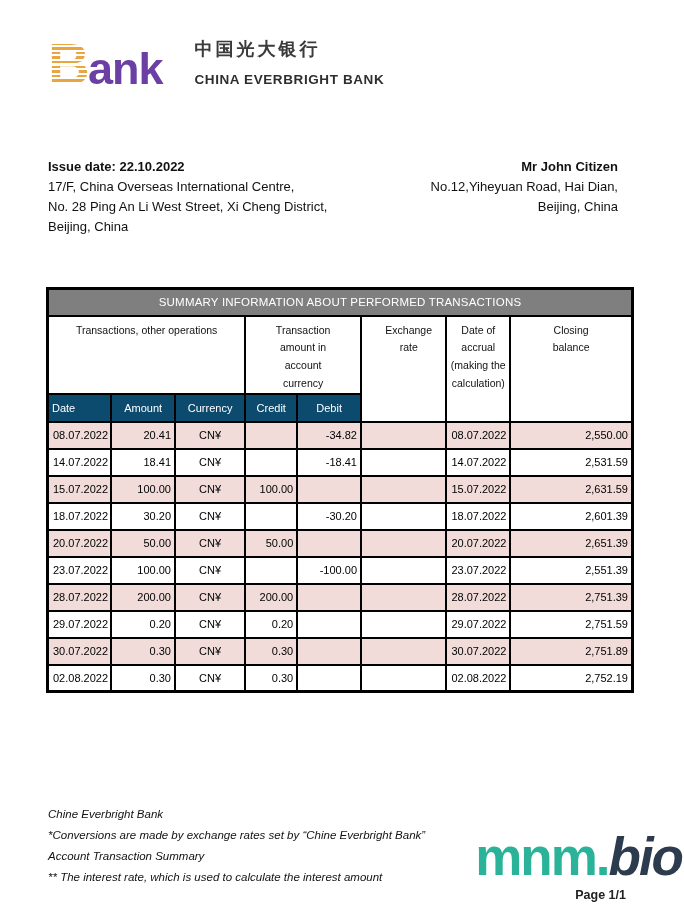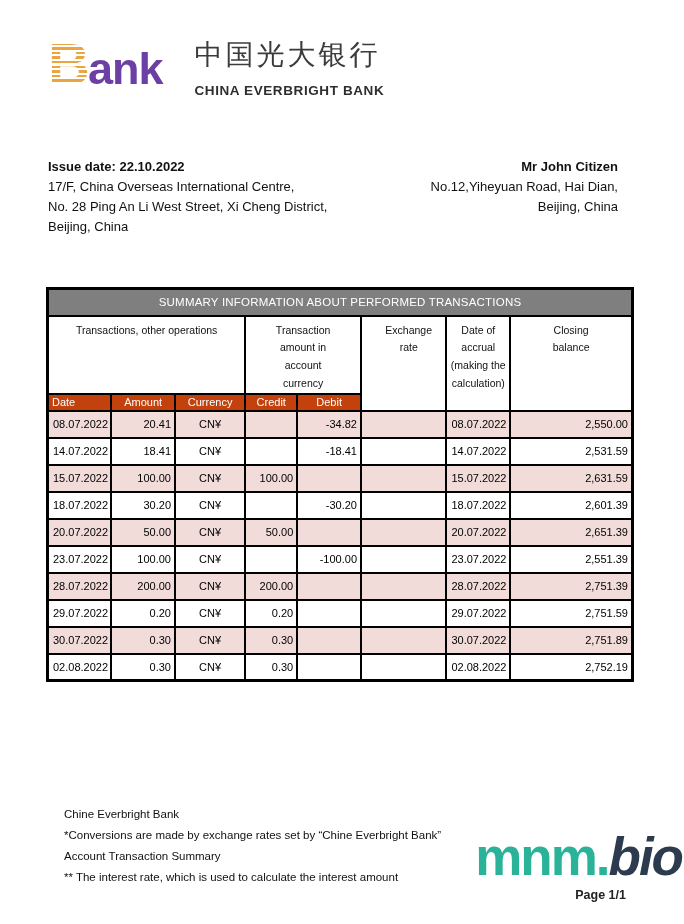--- a/index.html
+++ b/index.html
@@ -16,21 +16,21 @@
   .logo-b {
     font-weight:700; font-size:58px; line-height:0.88; letter-spacing:-2px;
     color:transparent;
     background:repeating-linear-gradient(to bottom,#E9A53F 0 2.4px,#ffffff 2.4px 4.6px);
     -webkit-background-clip:text; background-clip:text;
   }
   .logo-ank {
     font-weight:700; font-size:45px; letter-spacing:-1px; color:#6C3FA4;
   }
   .bank-names { margin-left:32px; padding-top:2px; }
-  .cn-name { font-size:28px; font-weight:400; color:#3b3b3b; letter-spacing:3px; line-height:1.1; }
+  .cn-name { font-size:18px; font-weight:700; color:#3b3b3b; letter-spacing:3px; line-height:1.1; }
   .en-name { font-size:13.5px; font-weight:700; color:#2e2e2e; letter-spacing:0.6px; margin-top:12px; }
 
   
   .addresses { position:absolute; left:48px; top:157px; width:570px; display:flex; justify-content:space-between; }
   .addr-left  { text-align:left; }
   .addr-right { text-align:right; }
   .addr-line  { font-size:13px; line-height:20px; color:#111; }
   .addr-bold  { font-weight:700; }
 
   
@@ -47,35 +47,35 @@
   tr.group th {
     background:#ffffff; color:#111; font-weight:400; font-size:10.5px;
     vertical-align:top; text-align:center; height:73px;
     padding-top:5px; line-height:1.7;
   }
   th.pad-amt  { padding-left:22px; padding-right:22px; }
   th.pad-exch { padding-left:23px; padding-right:13px; }
   th.pad-accr { padding-left:1px;  padding-right:1px; }
   th.pad-clos { padding-left:28px; padding-right:28px; }
   tr.sub th {
-    background:#c2410c; color:#ffffff; font-weight:400; font-size:11px;
-    height:17px; text-align:center; padding:1px 3px;
+    background:#0c4a6e; color:#ffffff; font-weight:400; font-size:11px;
+    height:17px; text-align:center; padding:7px 3px;
   }
   tr.sub th.al { text-align:left; }
   tbody td {
     font-size:11px; height:27px; background:#ffffff; color:#000;
     padding:1px 4px; vertical-align:middle;
   }
   tbody tr:nth-child(odd) td { background:#F1DCDA; }
   td.al { text-align:left; }
   td.ac { text-align:center; }
   td.ar { text-align:right; padding-right:3px; }
 
   
-  .footer { position:absolute; left:64px; top:804px; }
+  .footer { position:absolute; left:48px; top:804px;font-style:italic; }
   .footer-line { font-size:11.5px; line-height:21px; color:#111; }
 
   .watermark {
     position:absolute; right:2px; top:830px; line-height:1; white-space:nowrap;
     font-weight:800; font-size:53px; letter-spacing:-2px;
   }
   .wm-mnm { color:#2AB398; }
   .wm-bio { color:#2C3B4E; font-style:italic; }
 
   .page-label {

